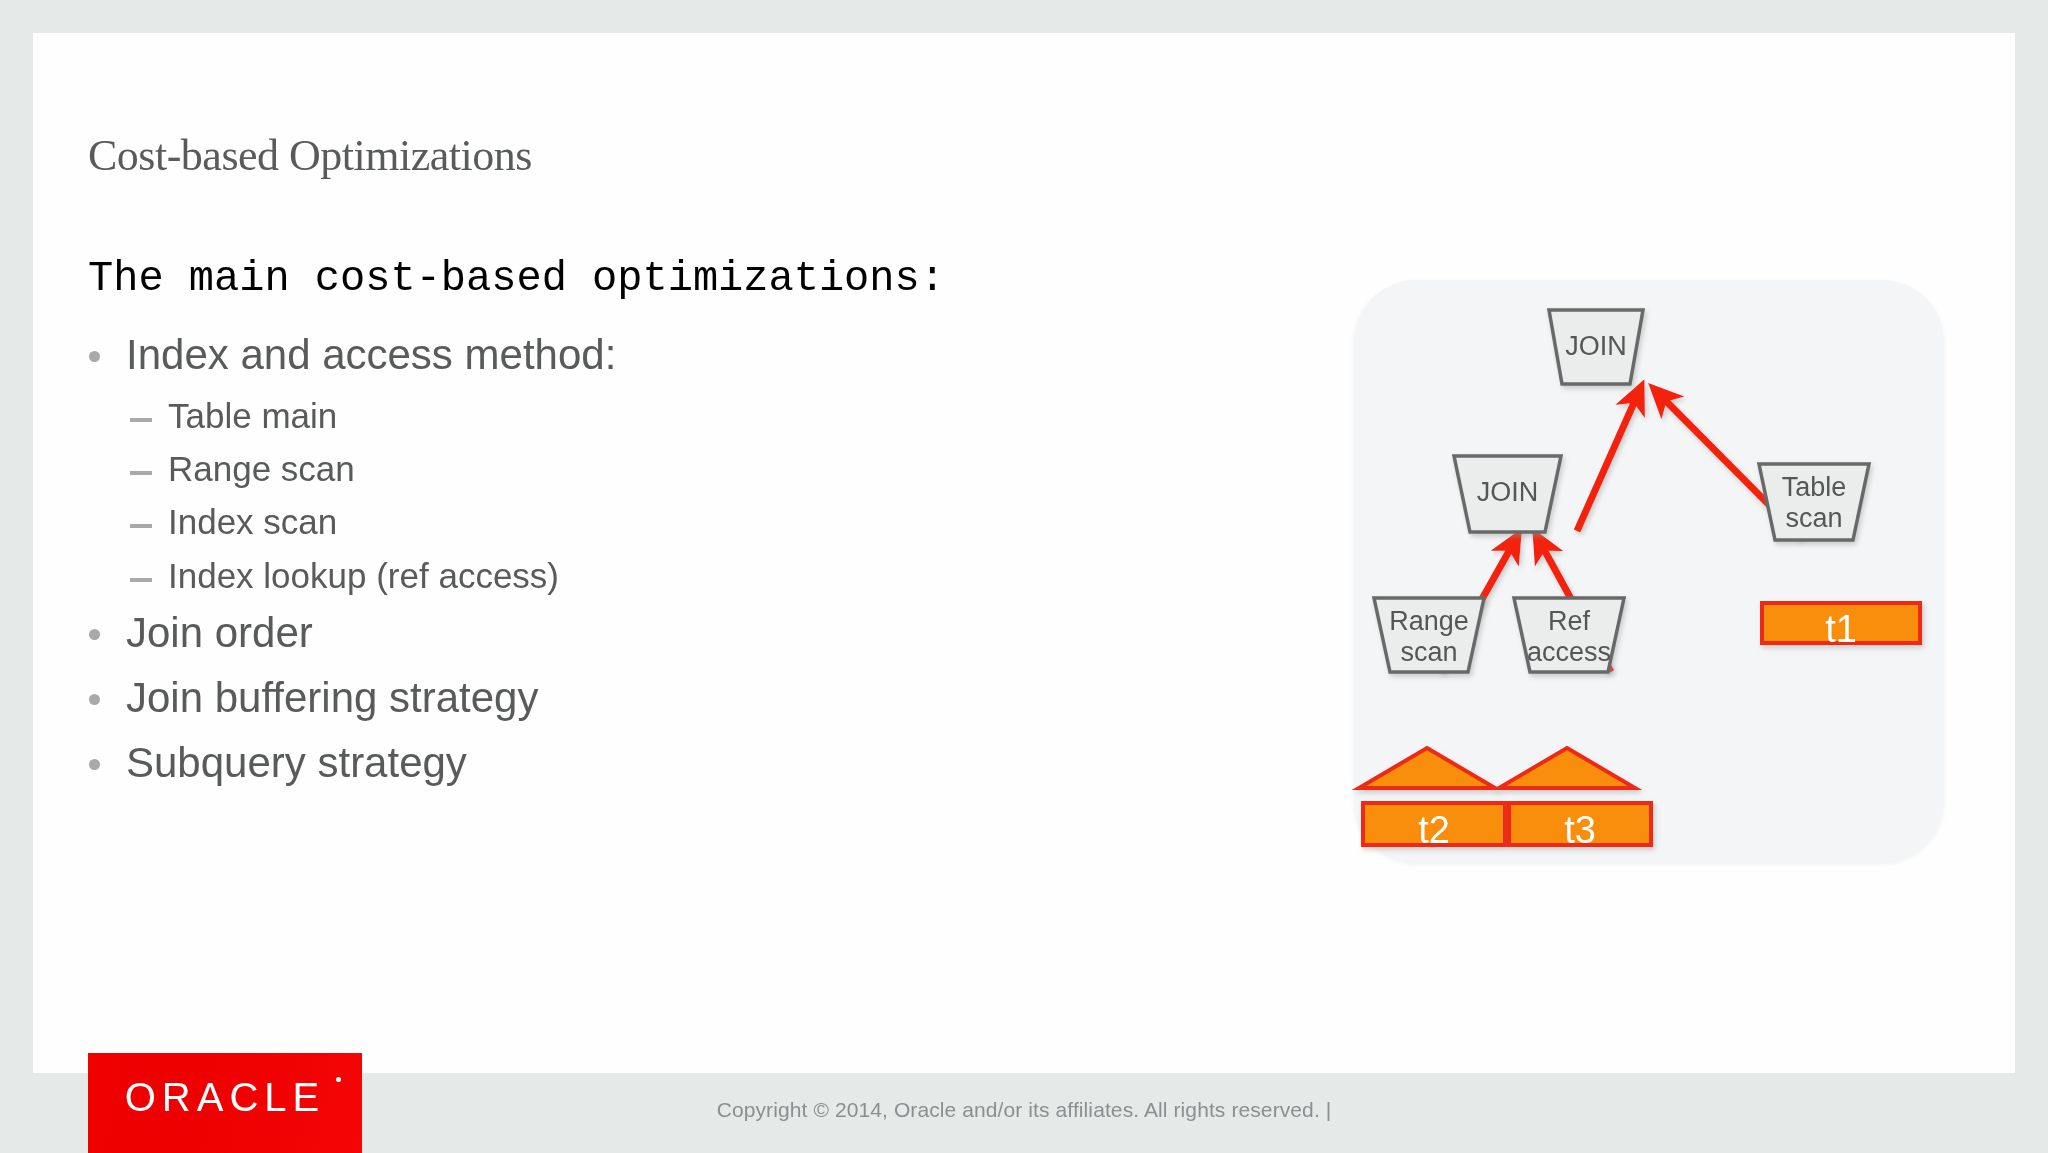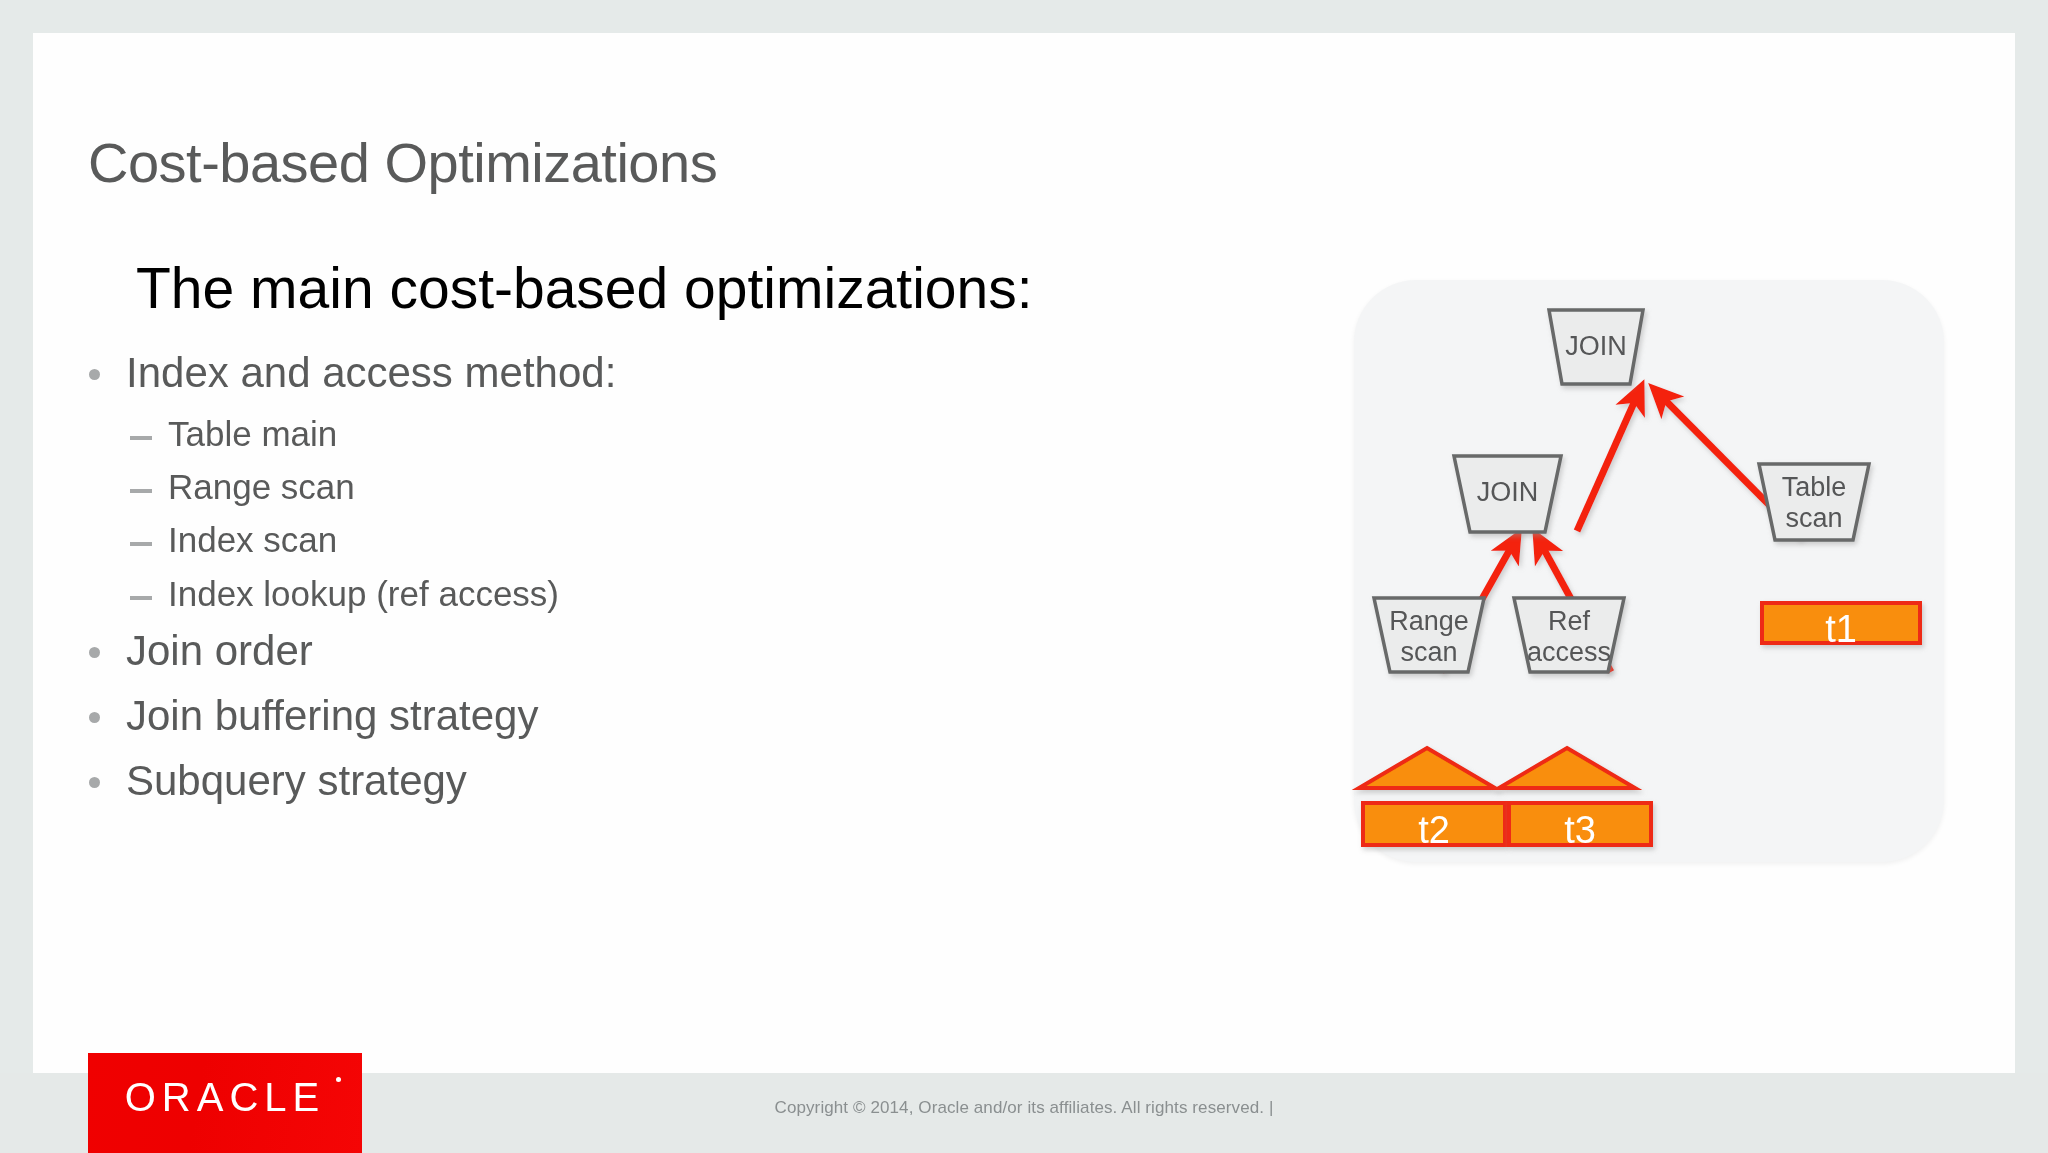--- a/index.html
+++ b/index.html
@@ -34,21 +34,21 @@
     width: 2048px;
     height: 80px;
     background: #e5e9e8;
   }
   .footer-copyright {
     position: absolute;
     left: 0;
     top: 1098px;
     width: 2048px;
     text-align: center;
-    font-size: 17px;
+    font-size: 21px;
     color: #8a8f90;
     letter-spacing: 0.1px;
     font-family: "Liberation Sans", sans-serif;
   }
   
   .oracle-logo {
     position: absolute;
     left: 88px;
     top: 1053px;
     width: 274px;
@@ -75,40 +75,39 @@
     width: 5px;
     height: 5px;
     border-radius: 50%;
     background: #ffffff;
   }
   
   .slide-title {
     position: absolute;
     left: 88px;
     top: 130px;
-    font-size: 56px;
+    font-size: 44px;
     color: #595a5a;
     font-weight: 400;
     letter-spacing: -0.5px;
     white-space: nowrap;
-    font-family: Liberation Sans, sans-serif;
+    font-family: Liberation Serif, serif;
   }
   
   .body-col {
     position: absolute;
     left: 88px;
     top: 255px;
     width: 1150px;
   }
   .lead-line {
-    font-size: 57px;
+    font-size: 42px;
     color: <!--x-->#595a5a;
     margin-bottom: 28px;
-    font-family: Liberation Sans, sans-serif;
-    margin-left: 48px;
+    font-family: Liberation Mono, monospace;
   }
   .bullet-l1 {
     position: relative;
     font-size: 42px;
     color: #595a5a;
     padding-left: 38px;
     margin-bottom: 18px;
     line-height: 1.12;
     font-family: "Liberation Sans", sans-serif;
   }

